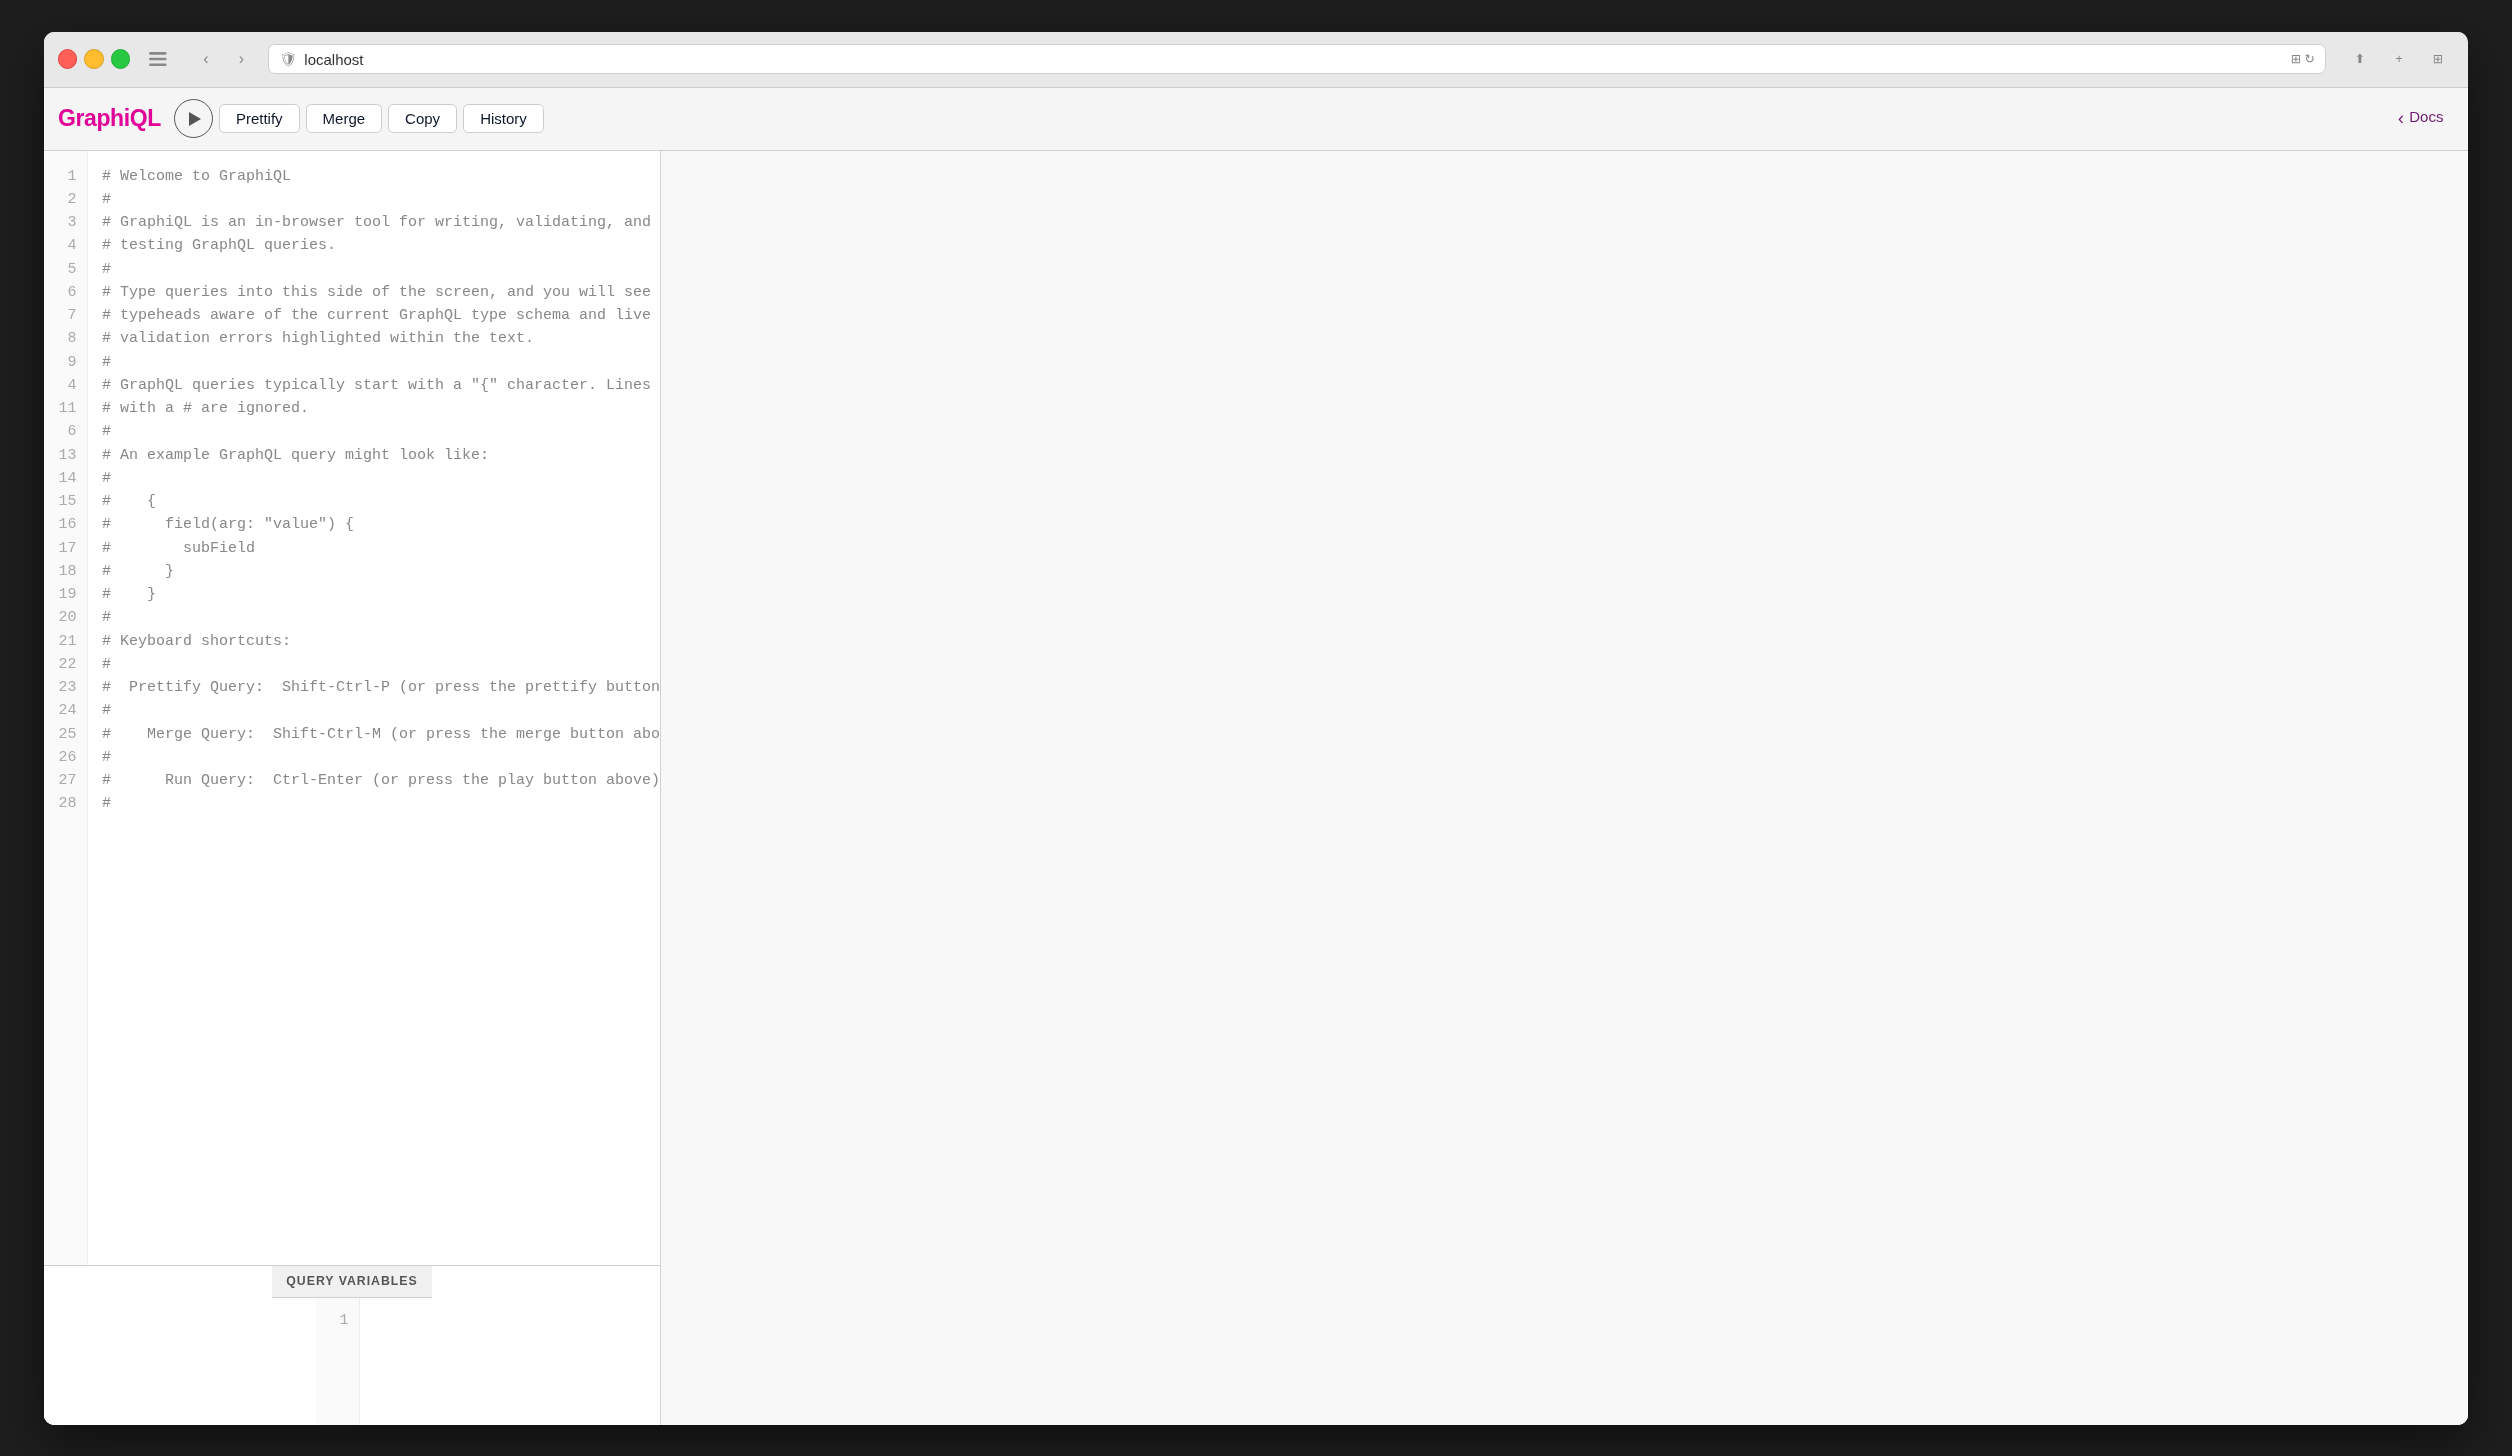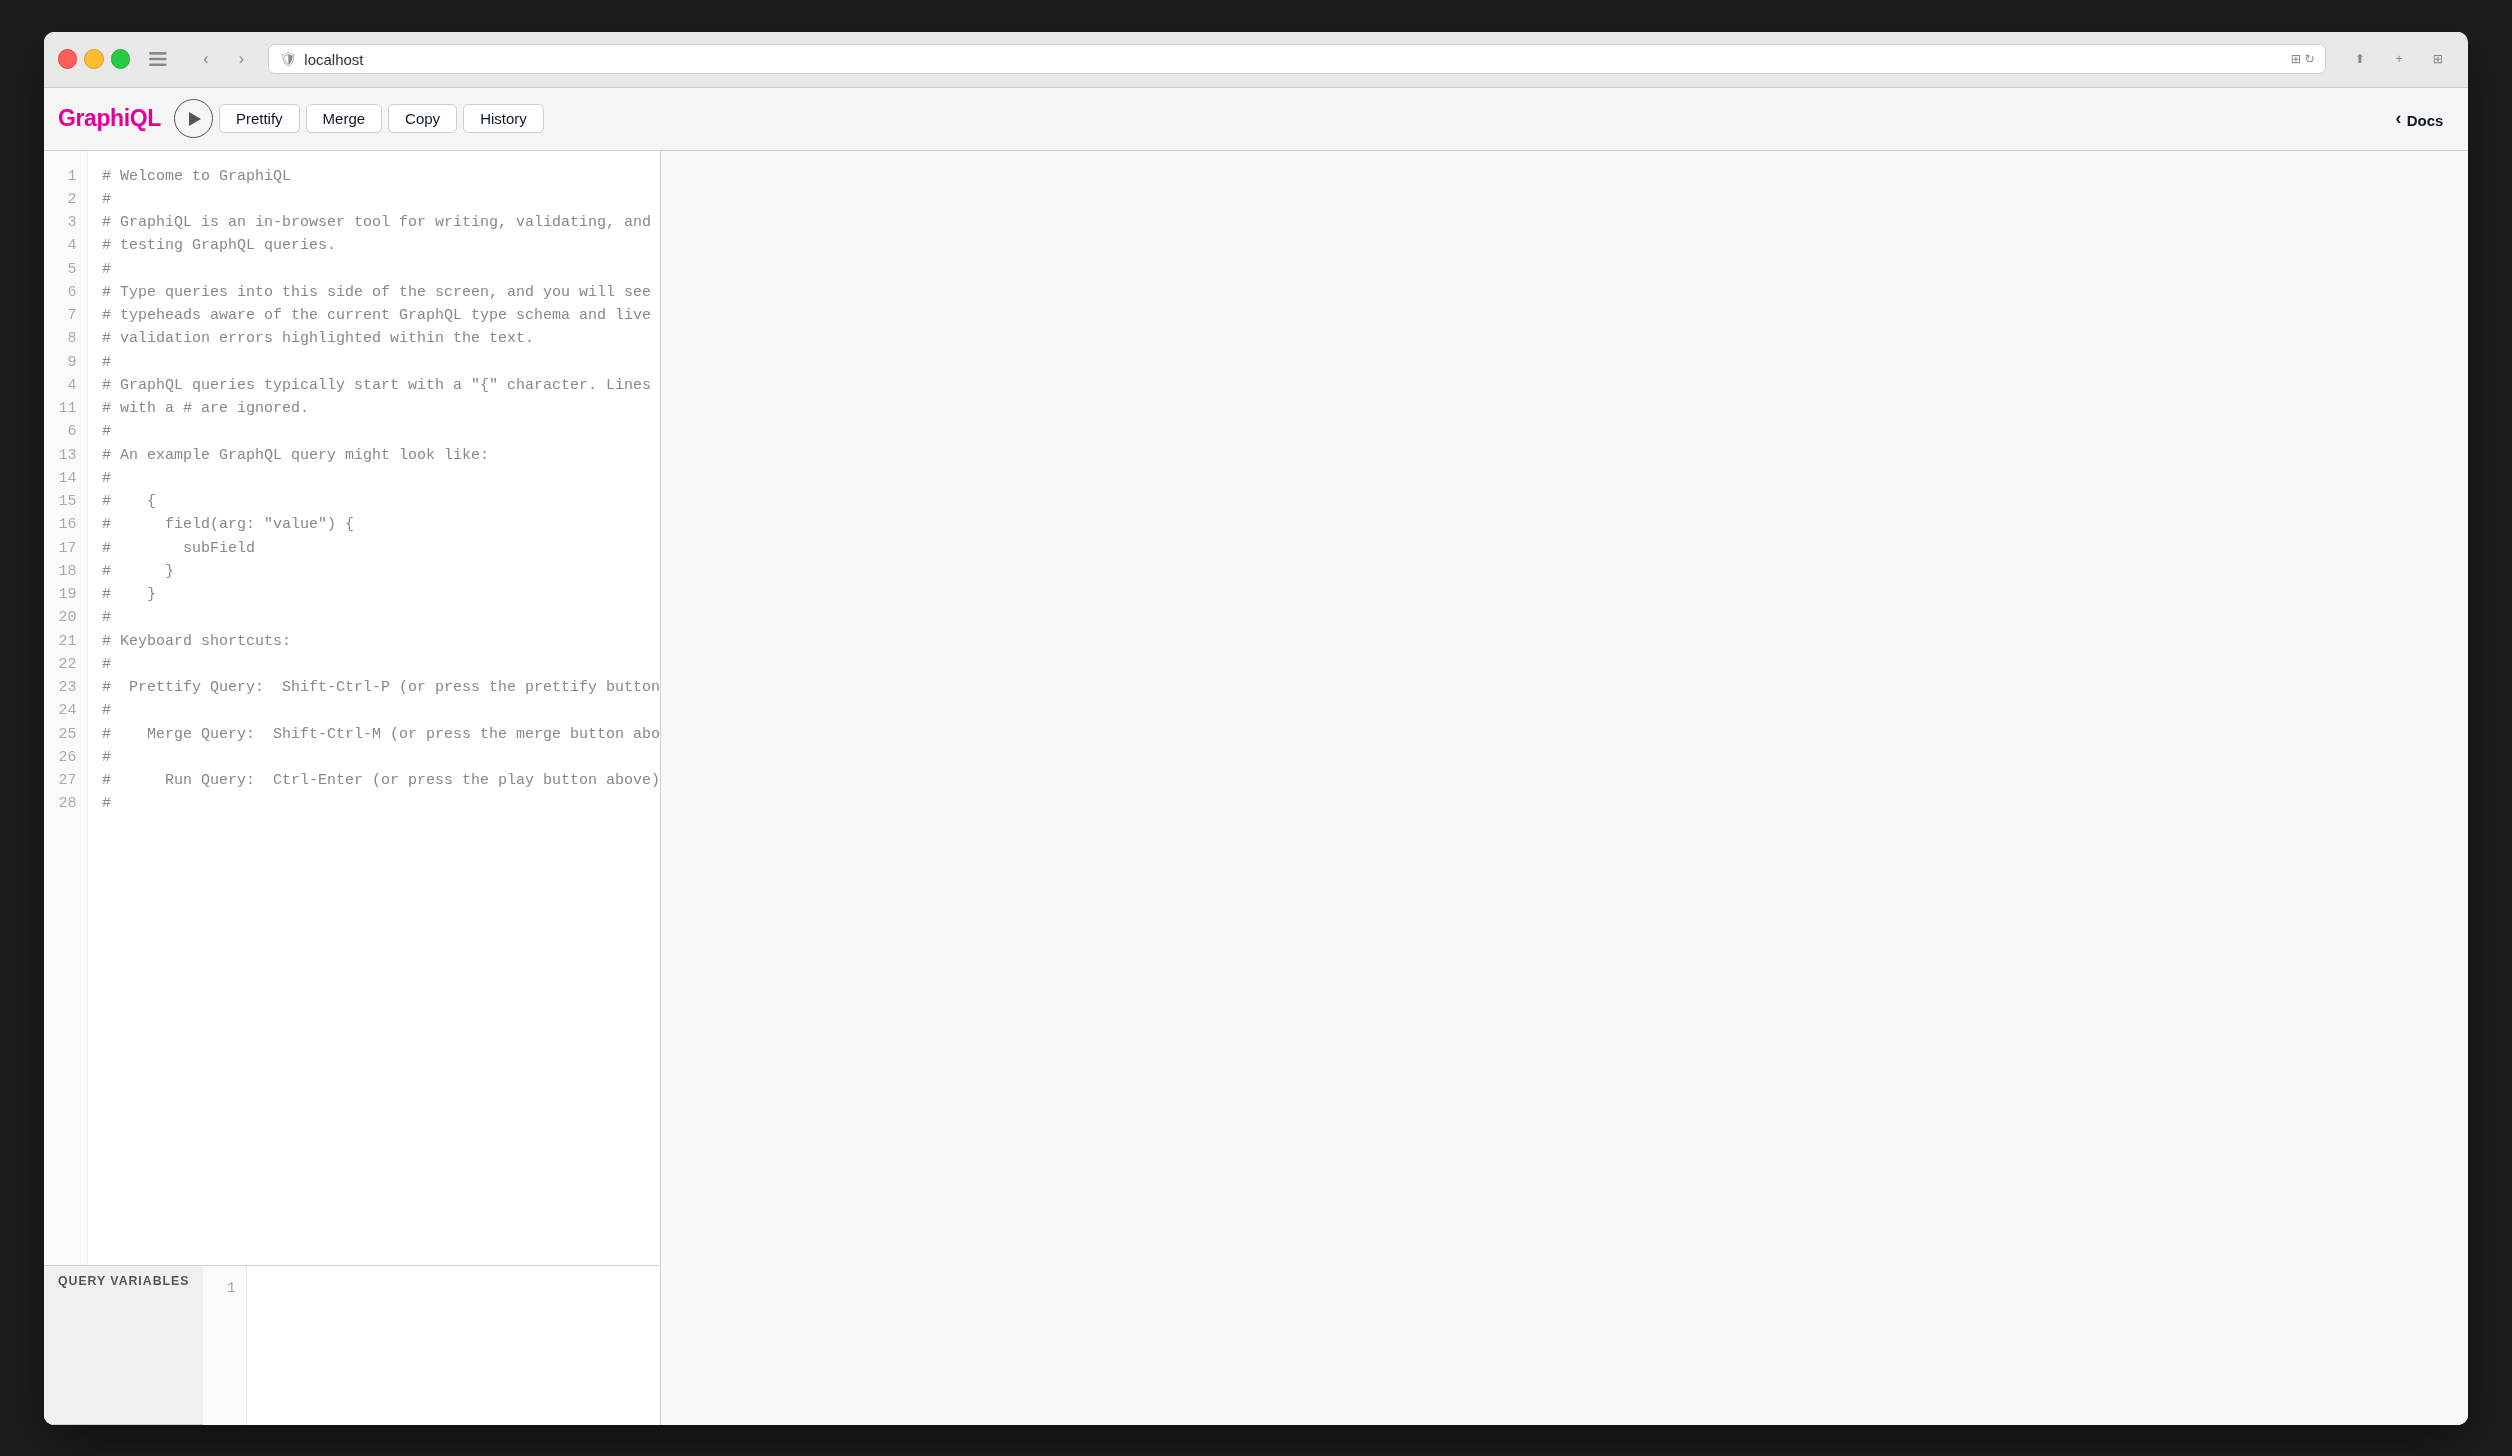--- a/index.html
+++ b/index.html
@@ -196,28 +196,27 @@
       border-left: 12.3px solid #555;
       border-top: 7px solid transparent;
       border-bottom: 7px solid transparent;
       margin-left: 2.6px;
     }
 
     .spacer { flex: 1; }
 
     .docs-btn {
       display: flex;
-      align-items: flex-end;
+      align-items: flex-start;
       gap: 5.3px;
-      color: #0f172a;
+      color: #701a75;
       font-size: 15px;
       cursor: pointer;
       padding: 5.3px 10.6px;
       border-radius: 5.3px;
-      font-weight: bold;
     }
 
     
     .main-content {
       flex: 1;
       display: flex;
       overflow: hidden;
       background: #ffffff;
     }
 
@@ -269,20 +268,22 @@
 
     .code-line {
       line-height: 1.55;
       color: #888;
     }
 
     
     .variables-panel {
       min-height: 159px;
       display: flex;
+      flex-direction: column;
+      align-items: center;
     }
 
     .variables-header {
       padding: 8.8px 14px;
       background: #f0f0f0;
       border-bottom: 0.9px solid #d0d0d0;
       font-size: 12.3px;
       font-weight: 700;
       letter-spacing: 0.08em;
       color: #555;

